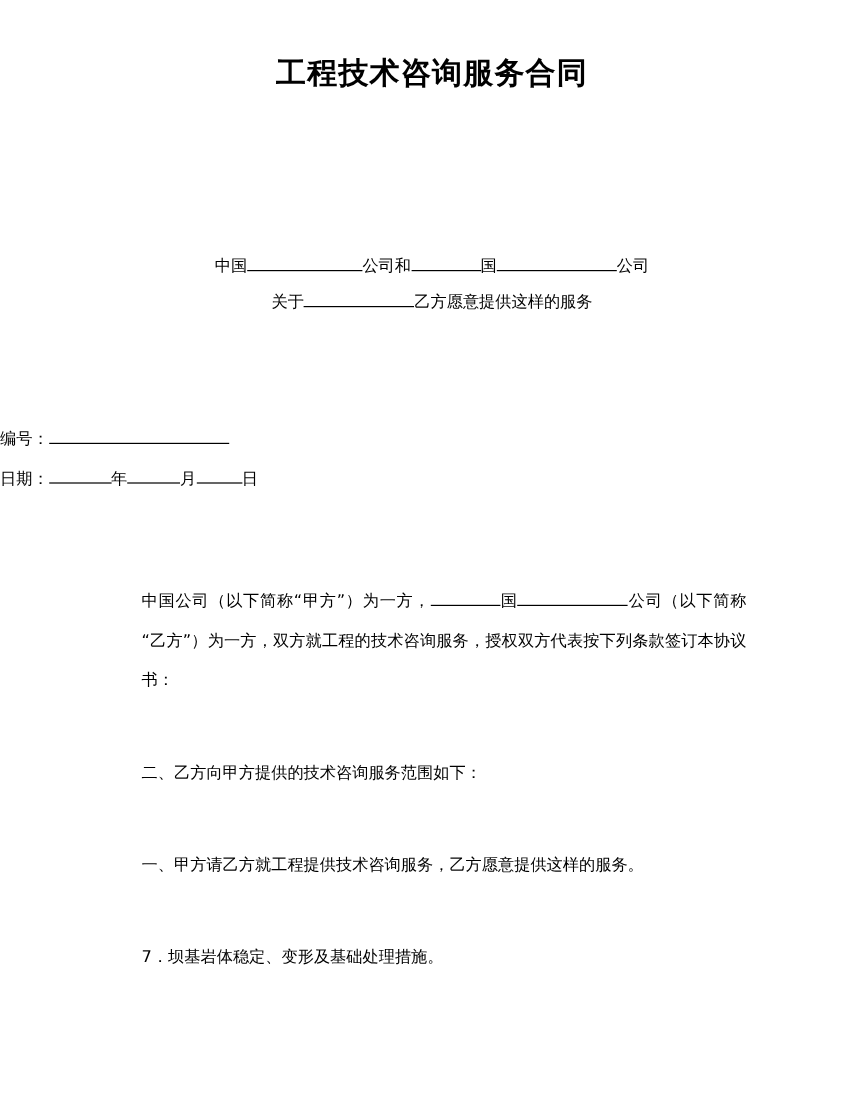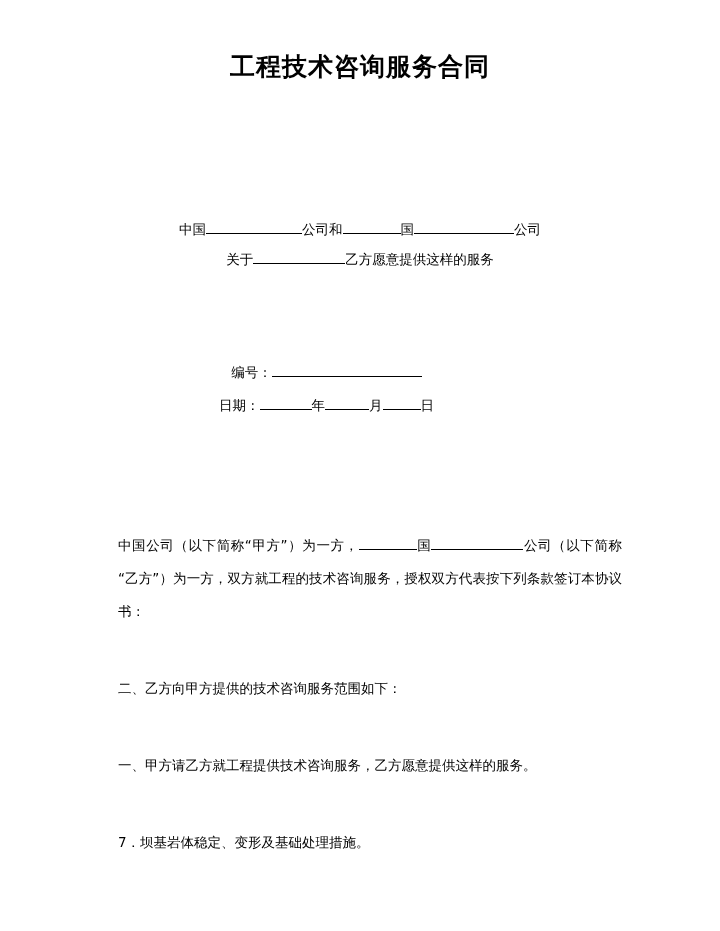--- a/index.html
+++ b/index.html
@@ -17,31 +17,32 @@
     height: 931px;
     background: #ffffff;
     overflow: hidden;
     box-sizing: border-box;
   }
   .doc-title {
     text-align: center;
     font-size: 25px;
     font-weight: bold;
     letter-spacing: 1px;
-    margin: 16px;
-    padding-top: 34px;
+    margin: 0;
+    padding-top: 44px;
   }
   .block-parties {
     margin-top: 132px;
     text-align: center;
     font-size: 13.5px;
     line-height: 2.2;
   }
   .block-parties .line {
     white-space: nowrap;
+    font-family: Liberation Mono, monospace;
   }
   .fill {
     display: inline-block;
     border-bottom: 1px solid #000;
     vertical-align: baseline;
     height: 1em;
   }
   .w96 { width: 96px; }
   .w58 { width: 58px; }
   .w100 { width: 100px; }
@@ -49,26 +50,26 @@
   .w52 { width: 52px; }
   .w44 { width: 44px; }
   .w38 { width: 38px; }
   .w150 { width: 150px; }
 
   .block-meta {
     margin-top: 82px;
     font-size: 13.5px;
     line-height: 2.4;
     padding-right: 67px;
-    text-align: center;
+    text-align: left;
   }
   .block-meta .line { white-space: nowrap; }
 
   .body-text {
-    margin-top: 108px;
+    margin-top: 70px;
     font-size: 13.5px;
     line-height: 2.45;
     padding-left: 118px;
     padding-right: 98px;
     text-align: justify;
   }
   .body-text p {
     margin: 0;
     text-indent: 0;
   }

